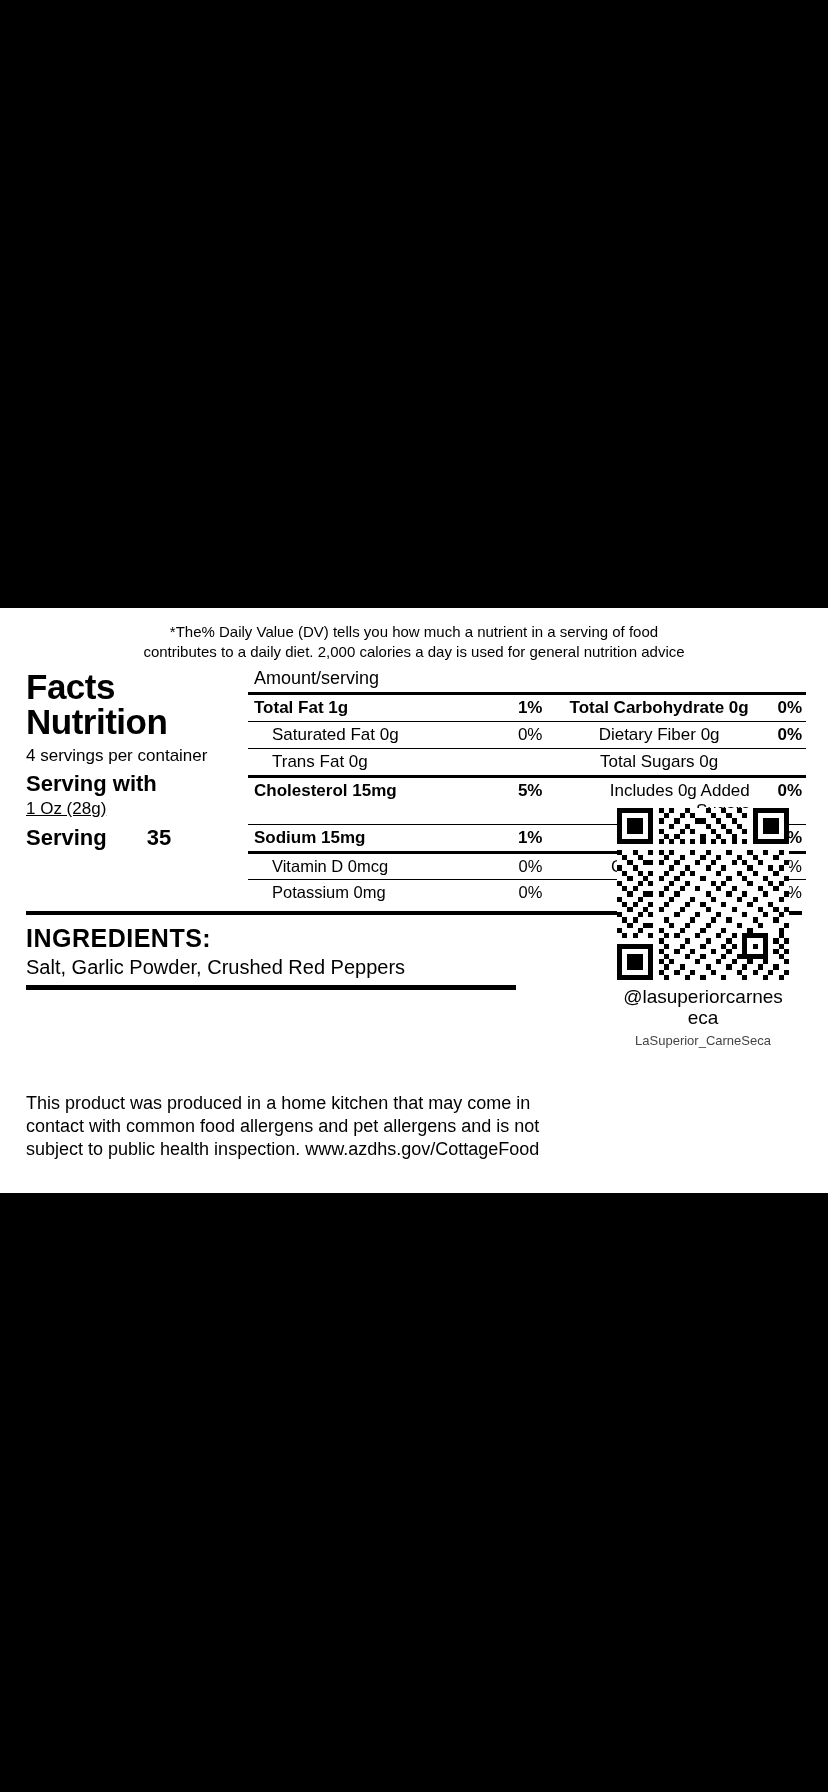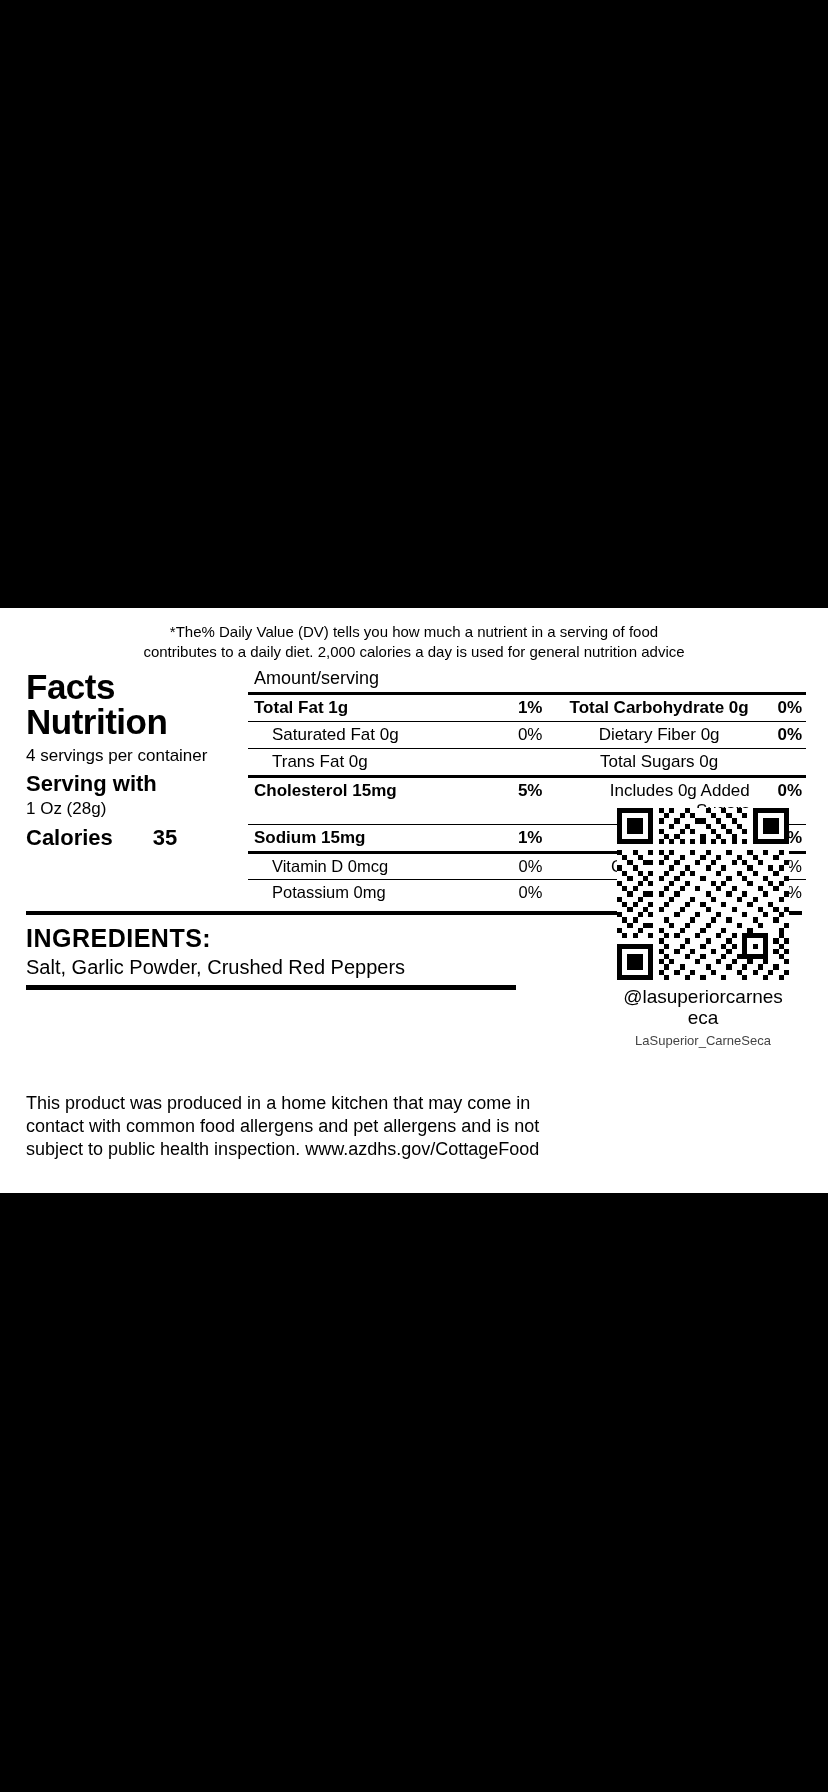--- a/index.html
+++ b/index.html
@@ -62,20 +62,21 @@
   .nf-servingsize {
     font-weight: bold;
     font-size: 22px;
     margin-top: 5px;
     color: #000;
   }
   .nf-servingsize-amt {
     font-size: 17px;
     margin-top: 2px;
     color: #000;
+    text-decoration: underline;
   }
   .nf-calories-row {
     display: flex;
     align-items: baseline;
     margin-top: 6px;
   }
   .nf-calories-label {
     font-weight: bold;
     font-size: 22px;
     color: #000;
@@ -206,21 +207,21 @@
 
   <div class="nf-wrap">
 
     <div class="nf-left">
       <div class="nf-title">Facts</div>
       <div class="nf-title">Nutrition</div>
       <div class="nf-servings">4 servings per container</div>
       <div class="nf-servingsize">Serving with</div>
       <div class="nf-servingsize-amt">1 Oz (28g)</div>
       <div class="nf-calories-row">
-        <div class="nf-calories-label">Calories</div>
+        <div class="nf-calories-label">Serving</div>
         <div class="nf-calories-val">35</div>
       </div>
     </div>
 
     <div class="nf-right">
       <div class="amt-serving">Amount/serving</div>
       <table class="nf-table">
         <tbody>
             <tr>
           <td class="col-a rule-thick b">Total Fat 1g</td>

